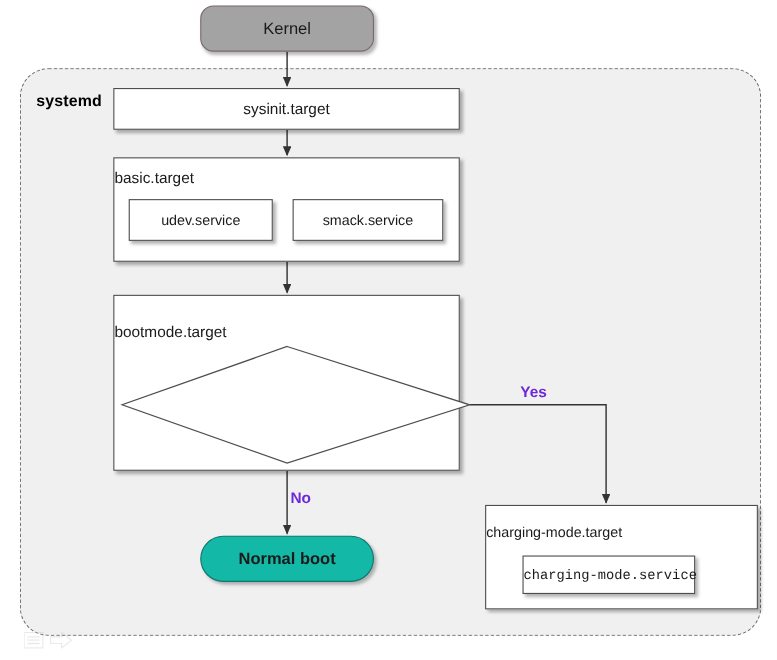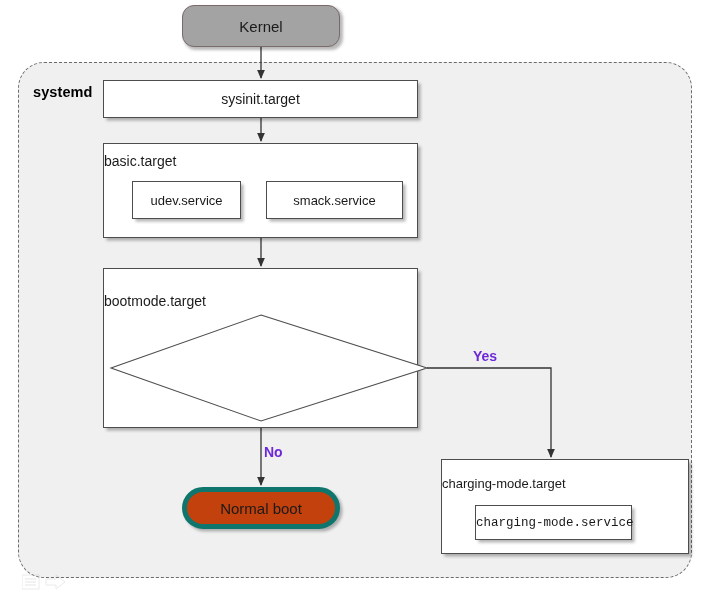--- a/index.html
+++ b/index.html
@@ -86,42 +86,43 @@
   .kernel-box .centered-label { font-size: 15px; }
 
   
   .normalboot-box {
     position: absolute;
     left: 182px;
     top: 487px;
     width: 158px;
     height: 42px;
     box-sizing: border-box;
-    background: #c2410c;
-    border: 5px solid #0f766e;
+    background: #14b8a6;
+    border: 1px solid #0f766e;
     border-radius: 21px;
     box-shadow: 2.5px 2.5px 3px rgba(0,0,0,0.28);
+    font-weight: bold;
   }
   .normalboot-box .centered-label { font-size: 15px; }
 
   
   .sysinit-box { left: 103px; top: 80px; width: 315px; height: 38px; }
   .sysinit-box .centered-label { font-size: 14px; }
 
   
   .basic-box { left: 103px; top: 143px; width: 315px; height: 95px; }
   .basic-box .node-title { top: 9px; font-size: 14px; }
   .svc-box {
     position: absolute;
     box-sizing: border-box;
     background: #ffffff;
     border: 1px solid #4d4d4d;
     box-shadow: 2.5px 2.5px 3px rgba(0,0,0,0.30);
   }
-  .udev-box  { left: 28px;  top: 37px; width: 109px; height: 38px; }
+  .udev-box  { left: 13px;  top: 37px; width: 131px; height: 38px; }
   .smack-box { left: 162px; top: 37px; width: 137px; height: 38px; }
   .svc-box .centered-label { font-size: 13px; }
 
   
   .bootmode-box { left: 103px; top: 268px; width: 315px; height: 160px; }
   .bootmode-box .node-title { top: 24px; font-size: 14px; }
 
   
   .diamond-layer {
     position: absolute;

